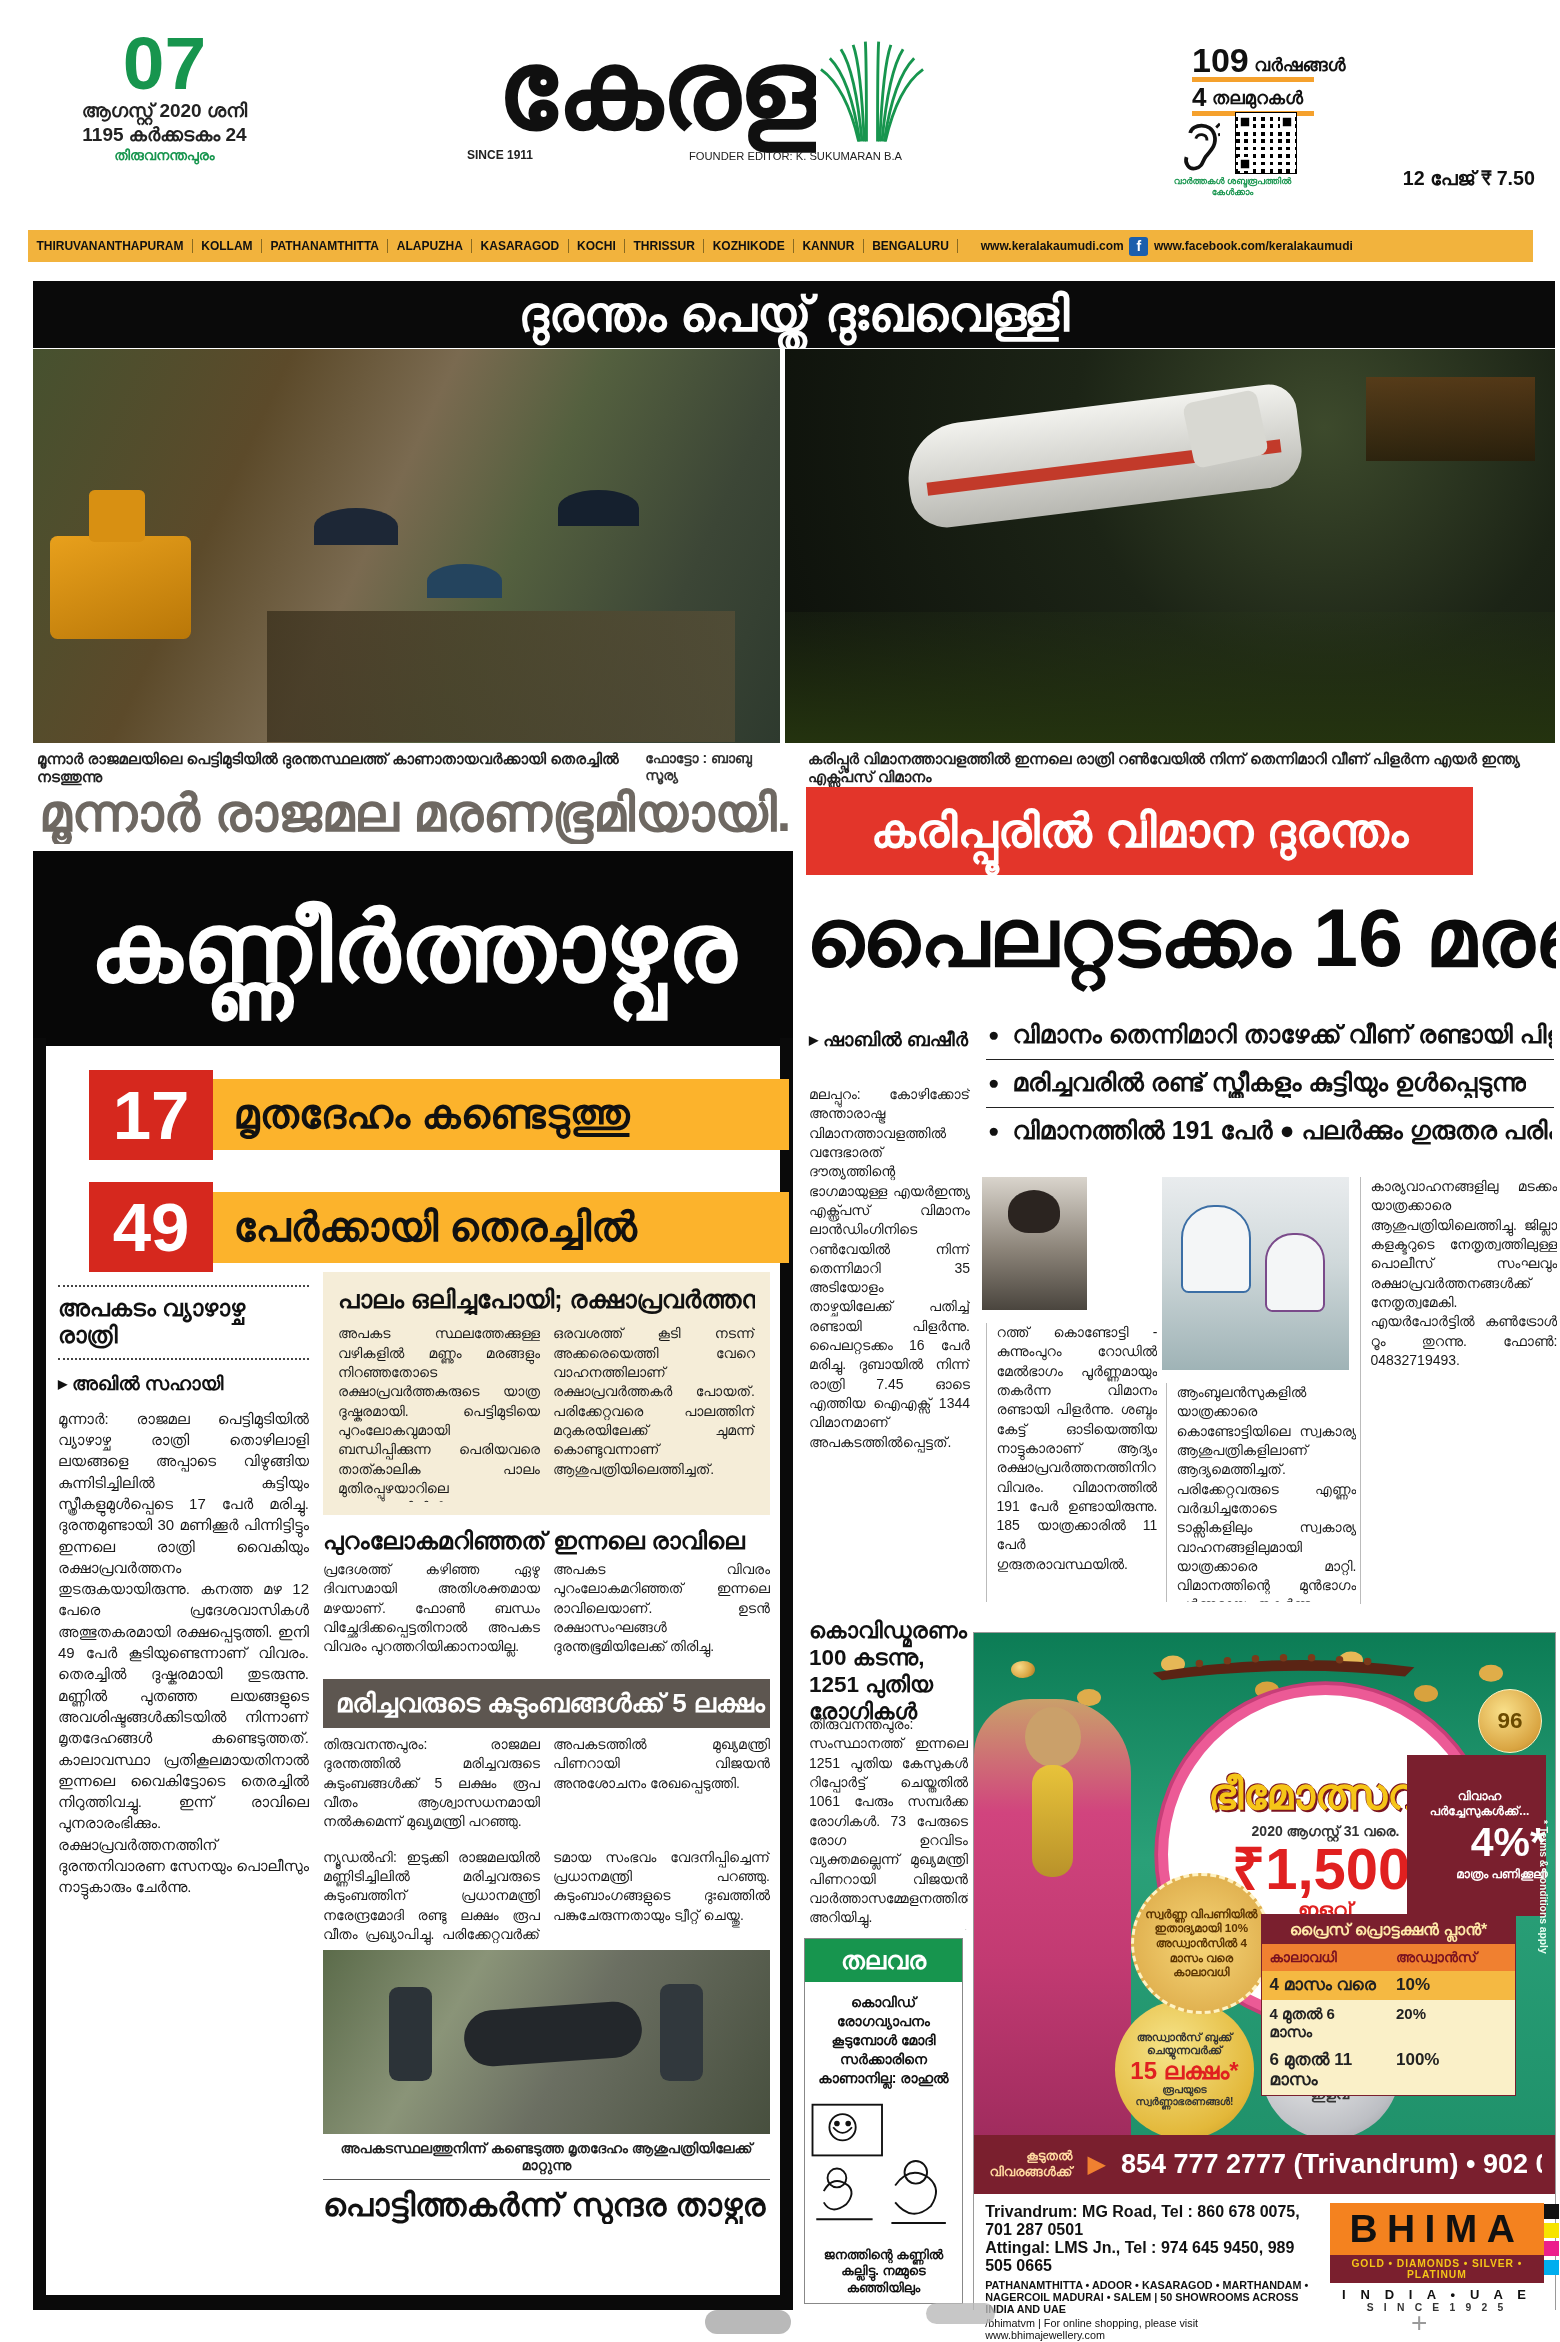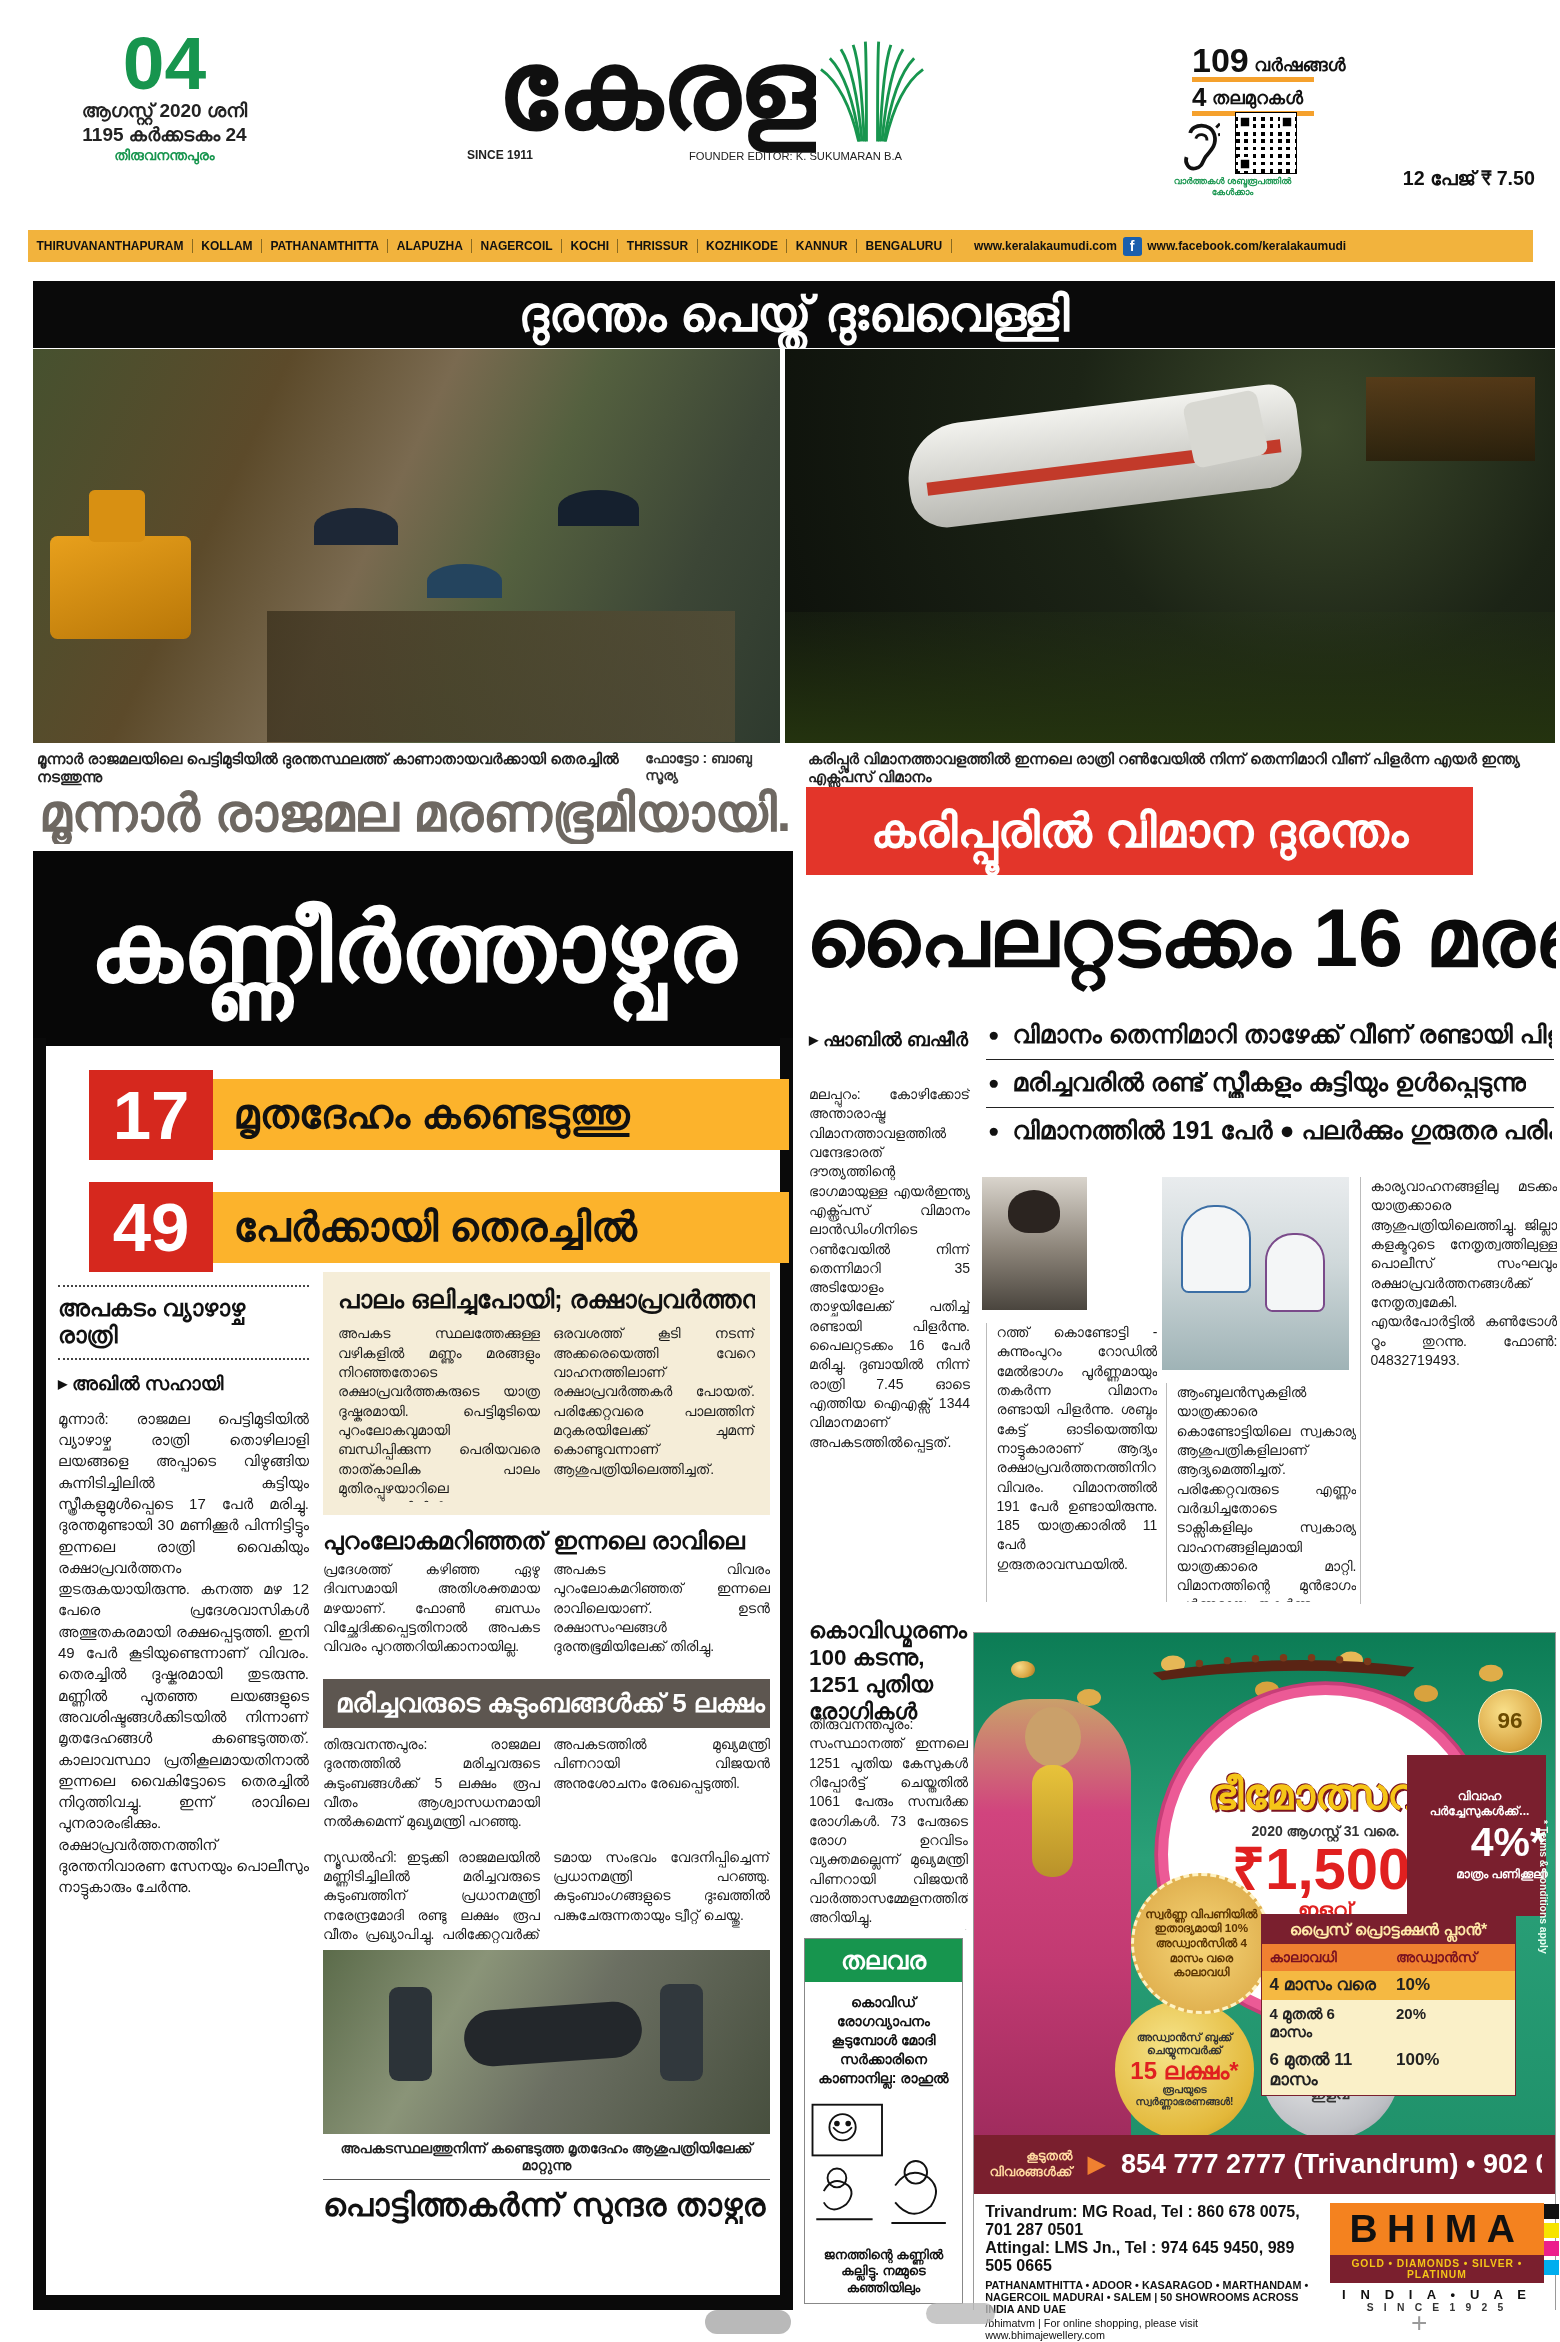--- a/index.html
+++ b/index.html
@@ -123,21 +123,21 @@
   .regs div{width:15px;height:15px;margin-bottom:3.7px;}
   .caption-sm{font-size:14px;font-weight:bold;text-align:center;color:#222;}
   .pg-head{font-size:32px;font-weight:bold;text-align:center;white-space:nowrap;}
 </style>
 </head>
 <body>
 
 <div id="page">
 
   <div class="abs" style="left:52px;top:28px;width:225px;text-align:center;">
-    <div class="day">04</div>
+    <div class="day">07</div>
     <div class="dateline">ആഗസ്റ്റ് 2020 ശനി</div>
     <div class="dateline">1195 കർക്കടകം 24</div>
     <div class="cityline">തിരുവനന്തപുരം</div>
   </div>
 
   <div class="abs" style="left:244px;top:26px;width:937px;display:flex;align-items:center;justify-content:center;">
     <span class="logo clip" style="max-width:403px;">കേരള</span>
     <svg width="112" height="111" viewBox="0 0 100 100">
       <g stroke="#17954e" stroke-width="2.6" fill="none">
         <path d="M38 95 C30 60 18 40 4 30"></path>
@@ -185,21 +185,21 @@
   </div>
   <div class="abs audio-note" style="left:1162px;top:176px;width:141px;">വാർത്തകൾ ശബ്ദരൂപത്തിൽ കേൾക്കാം</div>
 
   <div class="abs price" style="right:26px;top:167px;">12 പേജ്   ₹ 7.50</div>
 
   <div class="abs citybar" style="left:28px;top:230px;width:1505px;height:32px;">
     <span class="c">THIRUVANANTHAPURAM</span>
     <span class="c">KOLLAM</span>
     <span class="c">PATHANAMTHITTA</span>
     <span class="c">ALAPUZHA</span>
-    <span class="c">NAGERCOIL</span>
+    <span class="c">KASARAGOD</span>
     <span class="c">KOCHI</span>
     <span class="c">THRISSUR</span>
     <span class="c">KOZHIKODE</span>
     <span class="c">KANNUR</span>
     <span class="c">BENGALURU</span>
     <span style="margin-left:22.5px;">www.keralakaumudi.com</span>
     <span class="fb">f</span>
     <span>www.facebook.com/keralakaumudi</span>
   </div>
 

